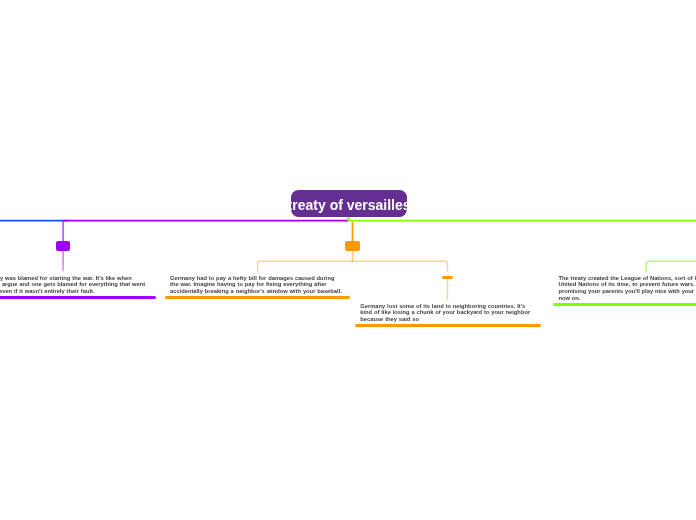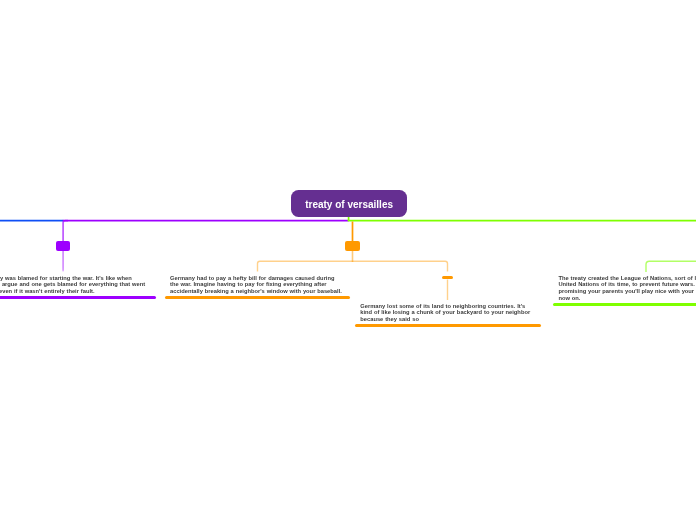--- a/index.html
+++ b/index.html
@@ -2,21 +2,21 @@
 <html><head>
 <meta charset="utf-8">
 <title>treaty of versailles</title>
 <style>
   html,body{margin:0;padding:0;}
   body{width:696px;height:520px;background:#ffffff;font-family:"Liberation Sans",sans-serif;overflow:hidden;}
   #stage{position:relative;width:696px;height:520px;overflow:hidden;background:#ffffff;}
   svg.edges{position:absolute;left:0;top:0;width:696px;height:520px;}
   .root-node{position:absolute;left:291px;top:189.5px;width:116.2px;height:27px;border-radius:7.5px;
              display:flex;align-items:center;justify-content:center;box-sizing:border-box;}
-  .root-label{color:#ffffff;font-size:10px;font-weight:bold;position:relative;top:1.8px;white-space:nowrap;}
+  .root-label{color:#ffffff;font-size:14px;font-weight:bold;position:relative;top:1.8px;white-space:nowrap;}
   .pill{position:absolute;border-radius:2px;}
   .dash{position:absolute;border-radius:2px;}
   .topic{position:absolute;}
   .topic .body{padding:0 5.5px;box-sizing:border-box;font-size:5.75px;line-height:6.8px;
                font-weight:bold;word-spacing:0.25px;}
   .topic .uline{height:3px;border-radius:1.6px;margin-top:1px;}
 </style>
 </head>
 <body>
 

